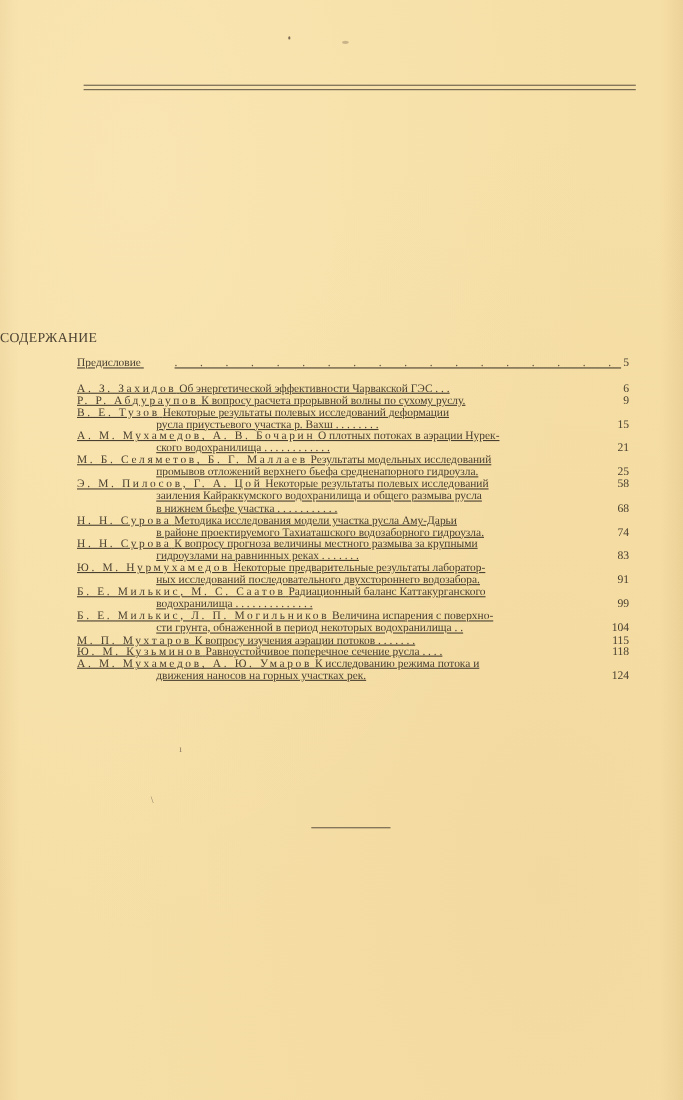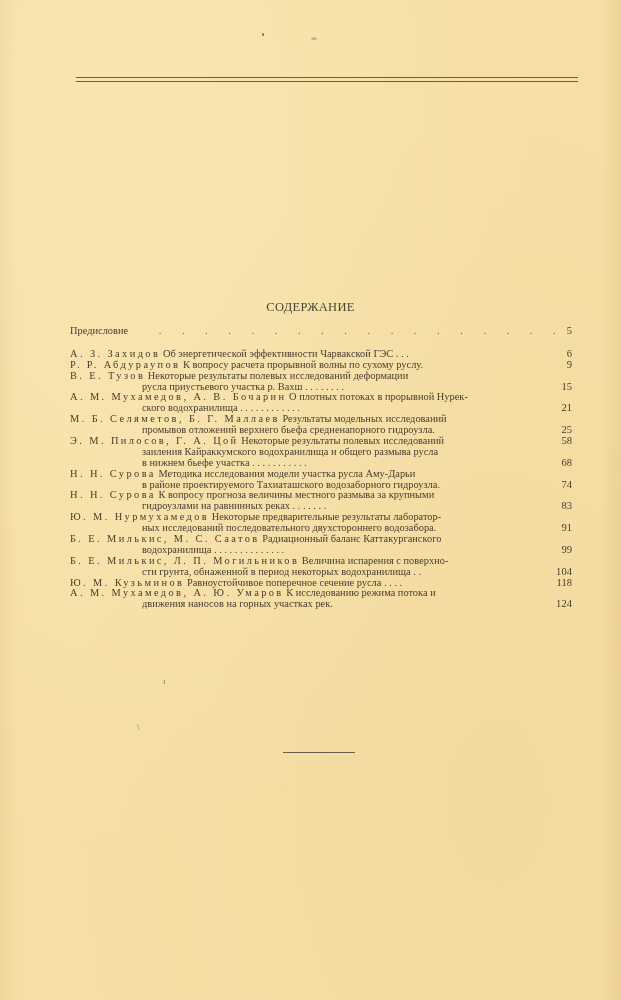--- a/index.html
+++ b/index.html
@@ -14,28 +14,28 @@
     font-family: "Liberation Serif", "DejaVu Serif", serif;
     color: #4a4030;
   }
   .rule-double {
     position: absolute; left: 76px; width: 502px; top: 77px; height: 5px;
     border-top: 1px solid #6a5e4a; border-bottom: 1px solid #6a5e4a;
     box-sizing: border-box;
   }
   .speck { position: absolute; background: #7a6a52; border-radius: 50%; }
   .title {
-    position: absolute; top: 300px; left: 0; width: 621px; text-align: center;
+    position: absolute; top: 300px; left: 0; width: 621px; text-align: left;
     font-size: 12.5px; letter-spacing: 0.3px; color: #4d4333;
   }
   .toc {
     position: absolute; left: 70px; width: 502px; top: 326px;
     font-size: 10.4px; line-height: 10.9px;
   }
-  .entry { position: relative; }
+  .entry { position: relative; text-decoration: underline; }
   .entry.pref { margin-bottom: 12px; }
   .line { position: relative; white-space: nowrap; height: 10.9px; padding-right: 40px; }
   .line.indent { padding-left: 72px; }
   .line .txt { white-space: nowrap; }
   .author { letter-spacing: 2.4px; }
   .leader { letter-spacing: 9px; color: #5a4f3c; }
   .pg {
     position: absolute; right: 0; top: 0; width: 36px; text-align: right;
     font-size: 10.6px;
   }
@@ -67,21 +67,21 @@
         <div class="line"><span class="author">А. З. Захидов</span> <span class="txt">Об энергетической эффективности Чарвакской ГЭС . . .</span><span class="pg">6</span></div>
       </div>
       <div class="entry">
         <div class="line"><span class="author">Р. Р. Абдураупов</span> <span class="txt">К вопросу расчета прорывной волны по сухому руслу.</span><span class="pg">9</span></div>
       </div>
       <div class="entry">
         <div class="line"><span class="author">В. Е. Тузов</span> <span class="txt">Некоторые результаты полевых исследований деформации</span></div>
         <div class="line indent"><span class="txt">русла приустьевого участка р. Вахш . . . . . . . .</span><span class="pg">15</span></div>
       </div>
       <div class="entry">
-        <div class="line"><span class="author">А. М. Мухамедов, А. В. Бочарин</span> <span class="txt">О плотных потоках в прорывной Нурек-</span></div>
+        <div class="line"><span class="author">А. М. Мухамедов, А. В. Бочарин</span> <span class="txt">О плотных потоках в аэрации Нурек-</span></div>
         <div class="line indent"><span class="txt">ского водохранилища . . . . . . . . . . . .</span><span class="pg">21</span></div>
       </div>
       <div class="entry">
         <div class="line"><span class="author">М. Б. Селяметов, Б. Г. Маллаев</span> <span class="txt">Результаты модельных исследований</span></div>
         <div class="line indent"><span class="txt">промывов отложений верхнего бьефа средненапорного гидроузла.</span><span class="pg">25</span></div>
       </div>
       <div class="entry">
         <div class="line"><span class="author">Э. М. Пилосов, Г. А. Цой</span> <span class="txt">Некоторые результаты полевых исследований</span><span class="pg">58</span></div>
         <div class="line indent"><span class="txt">заиления Кайраккумского водохранилища и общего размыва русла</span></div>
         <div class="line indent"><span class="txt">в нижнем бьефе участка . . . . . . . . . . .</span><span class="pg">68</span></div>
@@ -100,20 +100,23 @@
       </div>
       <div class="entry">
         <div class="line"><span class="author">Б. Е. Милькис, М. С. Саатов</span> <span class="txt">Радиационный баланс Каттакурганского</span></div>
         <div class="line indent"><span class="txt">водохранилища . . . . . . . . . . . . . .</span><span class="pg">99</span></div>
       </div>
       <div class="entry">
         <div class="line"><span class="author">Б. Е. Милькис, Л. П. Могильников</span> <span class="txt">Величина испарения с поверхно-</span></div>
         <div class="line indent"><span class="txt">сти грунта, обнаженной в период некоторых водохранилища . .</span><span class="pg">104</span></div>
       </div>
       <div class="entry">
+        <div class="line"><span class="author">М. П. Мухтаров</span> <span class="txt">К вопросу изучения аэрации потоков . . . . . . .</span><span class="pg">115</span></div>
+      </div>
+      <div class="entry">
         <div class="line"><span class="author">Ю. М. Кузьминов</span> <span class="txt">Равноустойчивое поперечное сечение русла . . . .</span><span class="pg">118</span></div>
       </div>
       <div class="entry">
         <div class="line"><span class="author">А. М. Мухамедов, А. Ю. Умаров</span> <span class="txt">К исследованию режима потока и</span></div>
         <div class="line indent"><span class="txt">движения наносов на горных участках рек.</span><span class="pg">124</span></div>
       </div>
     </div>
 
   <div class="divider"></div>
   <span class="mark" style="left:163px;top:676px;">ı</span>

